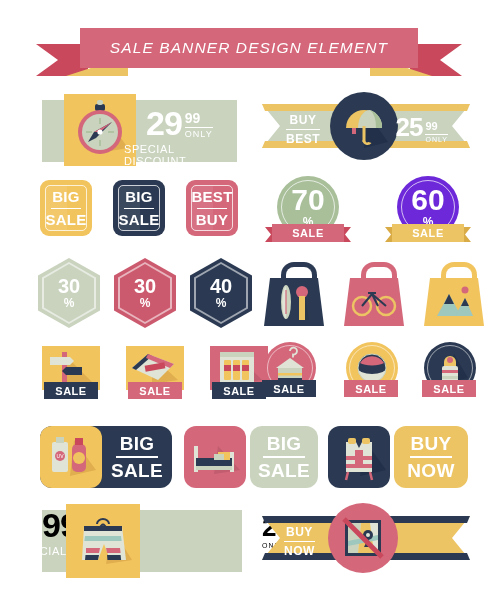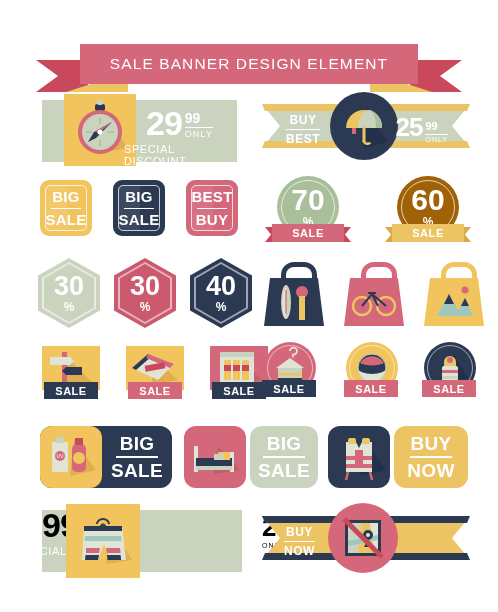--- a/index.html
+++ b/index.html
@@ -1,20 +1,20 @@
 <!DOCTYPE html>
 <html><head>
 <meta charset="utf-8">
 <style>
   html,body{margin:0;padding:0;background:#ffffff;}
   body{width:498px;height:612px;font-family:"Liberation Sans",sans-serif;overflow:hidden;position:relative;}
   .stage{position:relative;width:498px;height:612px;background:#fff;}
 
   
-  .ribbon{position:absolute;left:36px;top:44px;width:426px;height:48px;}
+  .ribbon{position:absolute;left:36px;top:28px;width:426px;height:48px;font-style:italic;}
   .ribbon .tail{position:absolute;top:16px;width:52px;height:32px;background:#c9485b;}
   .ribbon .tail.l{left:0;clip-path:polygon(0 0,100% 0,100% 100%,0 100%,22px 50%);}
   .ribbon .tail.r{right:0;clip-path:polygon(0 0,100% 0,calc(100% - 22px) 50%,100% 100%,0 100%);}
   .ribbon .fold{position:absolute;top:28px;height:20px;background:#edc濃;}
   .ribbon .fold.l{left:30px;width:62px;background:#ecc463;clip-path:polygon(0 100%,100% 0,100% 100%);}
   .ribbon .fold.r{right:30px;width:62px;background:#ecc463;clip-path:polygon(0 0,100% 100%,0 100%);}
   .ribbon .band{position:absolute;left:44px;top:0;width:338px;height:40px;background:#d4677a;
                 display:flex;align-items:center;justify-content:center;}
   .ribbon .band span{color:#fff;font-size:15.5px;letter-spacing:1.1px;font-weight:400;}
 
@@ -62,21 +62,21 @@
   .saleribbon .tl{left:0;clip-path:polygon(0 0,100% 0,100% 100%,0 100%,6px 50%);}
   .saleribbon .tr{right:0;clip-path:polygon(0 0,100% 0,calc(100% - 6px) 50%,100% 100%,0 100%);}
 
   
   .hex{position:absolute;top:258px;width:62px;height:70px;
        clip-path:polygon(50% 0,100% 25%,100% 75%,50% 100%,0 75%,0 25%);}
   .hex .ring{position:absolute;inset:4px;clip-path:polygon(50% 0,100% 25%,100% 75%,50% 100%,0 75%,0 25%);
        background:rgba(255,255,255,.55);}
   .hex .ring2{position:absolute;inset:6px;clip-path:polygon(50% 0,100% 25%,100% 75%,50% 100%,0 75%,0 25%);}
   .hex .t{position:absolute;inset:0;display:flex;flex-direction:column;align-items:center;justify-content:center;color:#fff;z-index:2;}
-  .hex .t b{font-size:27px;line-height:1;}
+  .hex .t b{font-size:20px;line-height:1;}
   .hex .t i{font-style:normal;font-size:12px;font-weight:700;}
 
   
   .bag{position:absolute;top:262px;width:60px;height:64px;}
   .bagbody{position:absolute;left:0;bottom:0;width:60px;height:48px;clip-path:polygon(6px 0,54px 0,60px 100%,0 100%);}
   .baghandle{position:absolute;left:17px;top:0;width:26px;height:22px;border:5px solid;border-bottom:none;border-radius:13px 13px 0 0;}
 
   
   .card4{position:absolute;top:346px;width:58px;height:44px;}
   .sale4{position:absolute;width:54px;height:17px;display:flex;align-items:center;justify-content:center;}
@@ -211,21 +211,21 @@
     </div>
   </div>
   <div class="saleribbon" style="left:265px;">
     <div class="tl" style="background:#c9485b;"></div>
     <div class="tr" style="background:#c9485b;"></div>
     <div class="b" style="background:#d4677a;">
       <span>SALE</span>
     </div>
   </div>
 
-  <div class="circbadge" style="left:397px;background:#a16207;">
+  <div class="circbadge" style="left:397px;background:#6d28d9;">
     <div class="ring"></div>
     <div class="t">
       <b>60</b>
       <i>%</i>
     </div>
   </div>
   <div class="saleribbon" style="left:385px;">
     <div class="tl" style="background:#d9ab46;"></div>
     <div class="tr" style="background:#d9ab46;"></div>
     <div class="b" style="background:#ecc463;">

